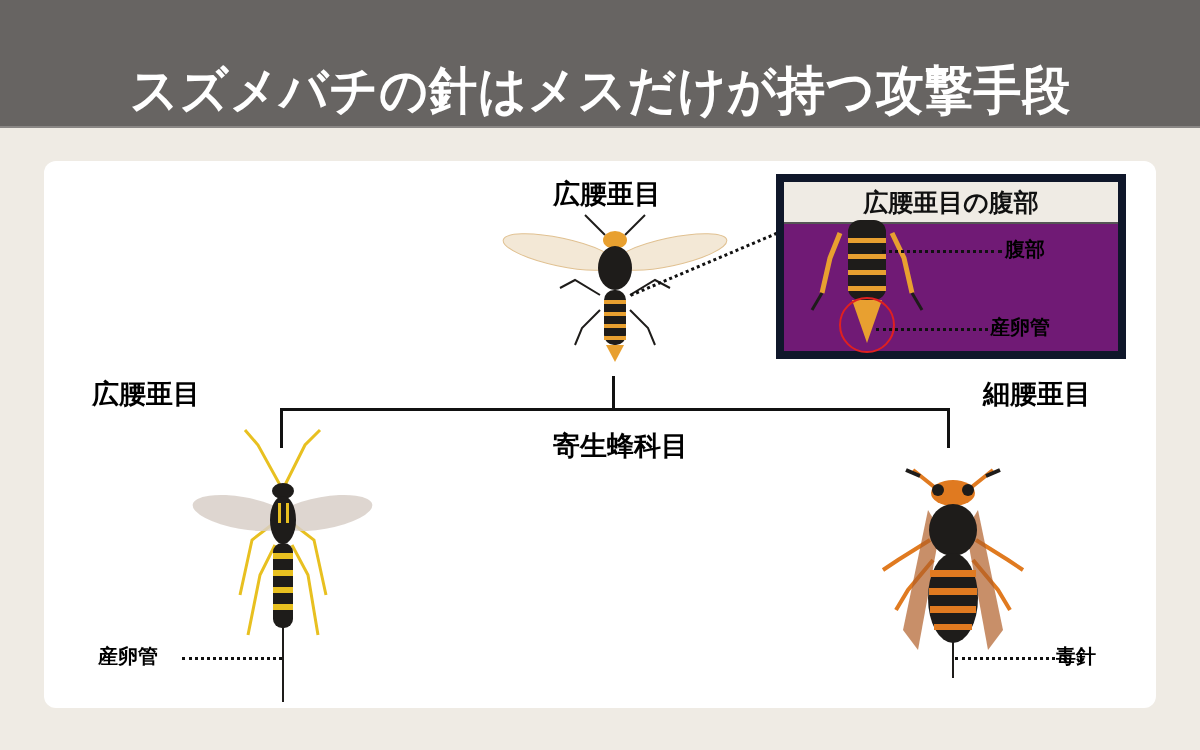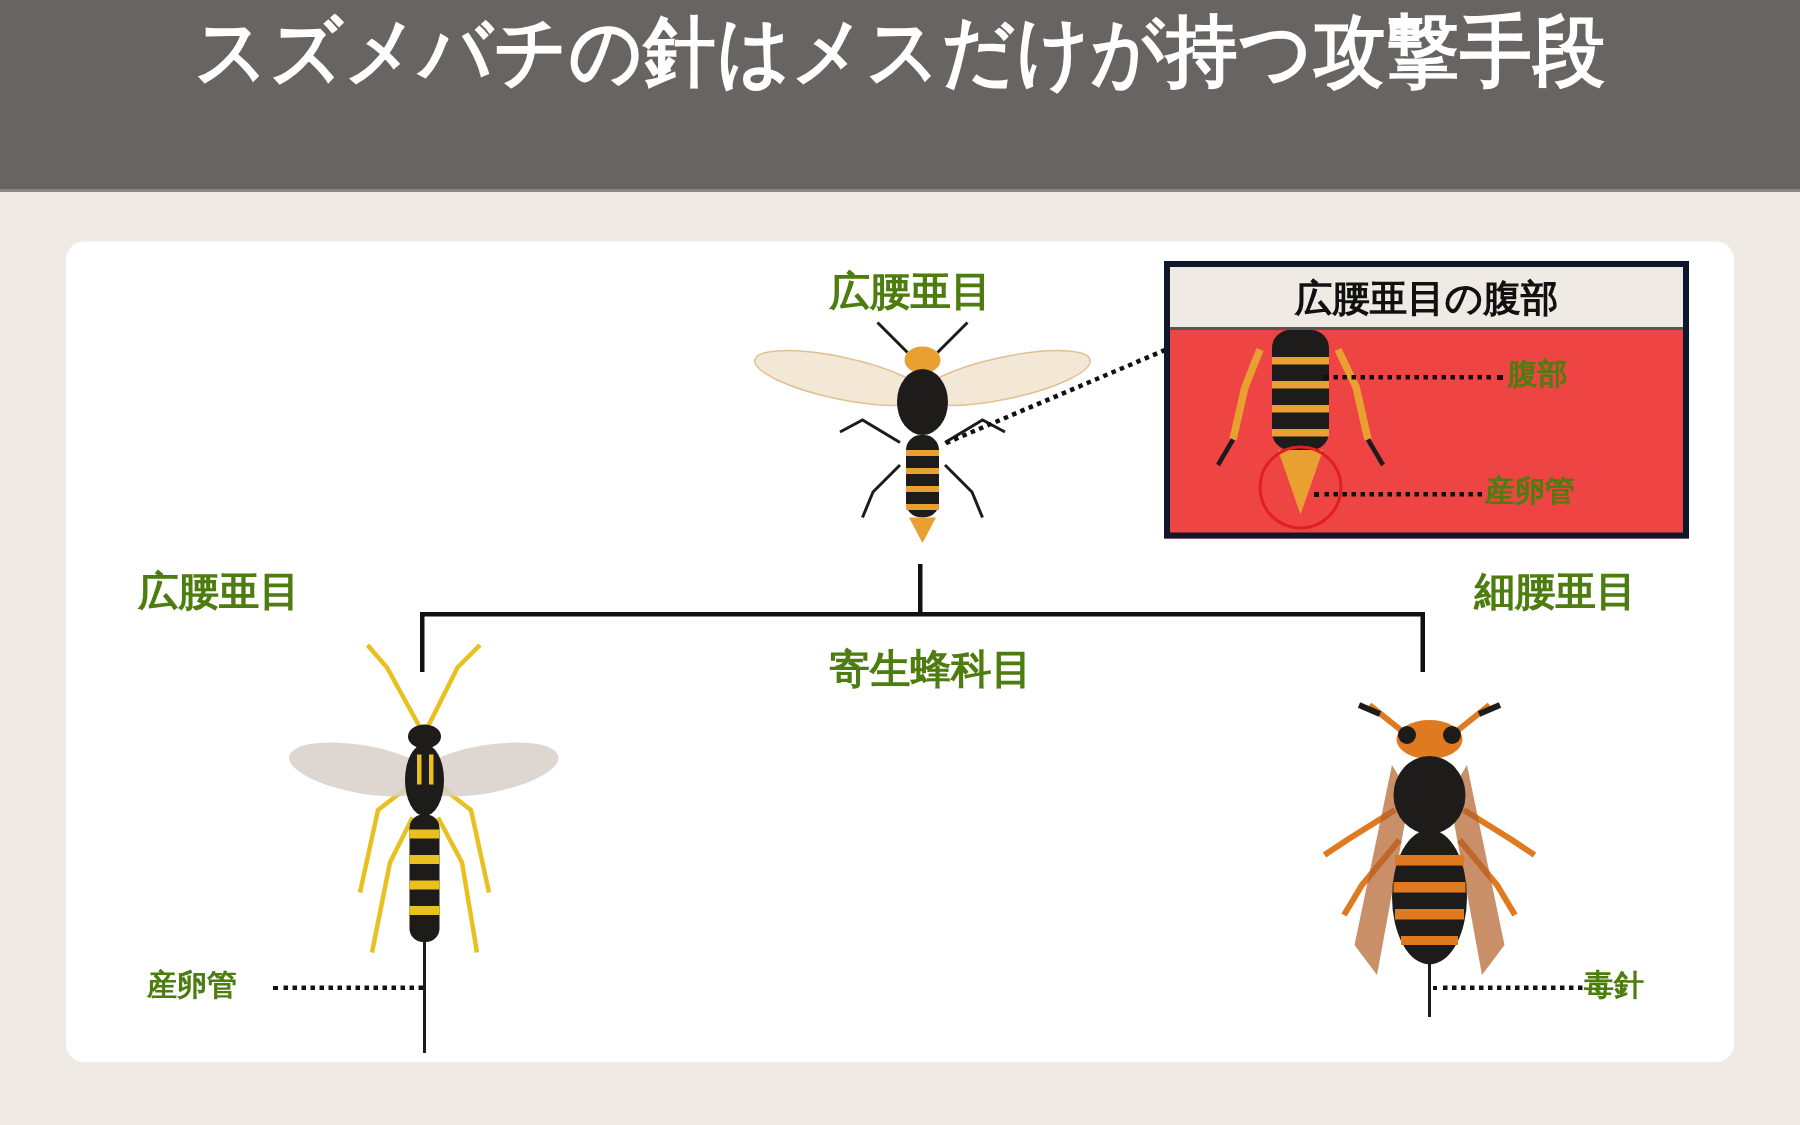--- a/index.html
+++ b/index.html
@@ -1,25 +1,25 @@
 <!DOCTYPE html>
 <html><head>
 <meta charset="utf-8">
 <style>
   * { margin:0; padding:0; box-sizing:border-box; }
   html,body { width:1200px; height:750px; overflow:hidden; }
   body { background:#efebe4; font-family:"DejaVu Sans","Liberation Sans",sans-serif; position:relative; }
-  .header { position:absolute; left:0; top:0; width:1200px; height:128px; background:#676462; border-bottom:2px solid #8a8785; display:flex; align-items:flex-start; justify-content:center; }
+  .header { position:absolute; left:0; top:0; width:1200px; height:128px; background:#676462; border-bottom:2px solid #8a8785; display:flex; align-items:flex-end; justify-content:center; }
   .header h1 { color:#fff; font-size:52px; font-weight:bold; letter-spacing:1px; transform:scaleX(0.92); }
   .card { position:absolute; left:44px; top:161px; width:1112px; height:547px; background:#fff; border-radius:12px; }
-  .lbl { position:absolute; font-weight:bold; color:#4d7c0f; font-size:27px; white-space:nowrap; }
+  .lbl { position:absolute; font-weight:bold; color:#000000; font-size:27px; white-space:nowrap; }
   .sm { font-size:20px; }
   .line { position:absolute; background:#111; }
   .dots { position:absolute; border-top:3px dotted #111; height:0; }
-  .inset { position:absolute; left:776px; top:174px; width:350px; height:185px; border:4px solid #0f172a; background:#ef4444; }
+  .inset { position:absolute; left:776px; top:174px; width:350px; height:185px; border:8px solid #0f172a; background:#701a75; }
   .inset-head { height:42px; background:#efebe4; border-bottom:2px solid #555; display:flex; align-items:center; justify-content:center; font-weight:bold; font-size:25px; color:#111; }
   svg { position:absolute; overflow:visible; }
 </style>
 </head>
 <body>
 
 <div class="header">
   <h1>スズメバチの針はメスだけが持つ攻撃手段</h1>
 </div>
 

